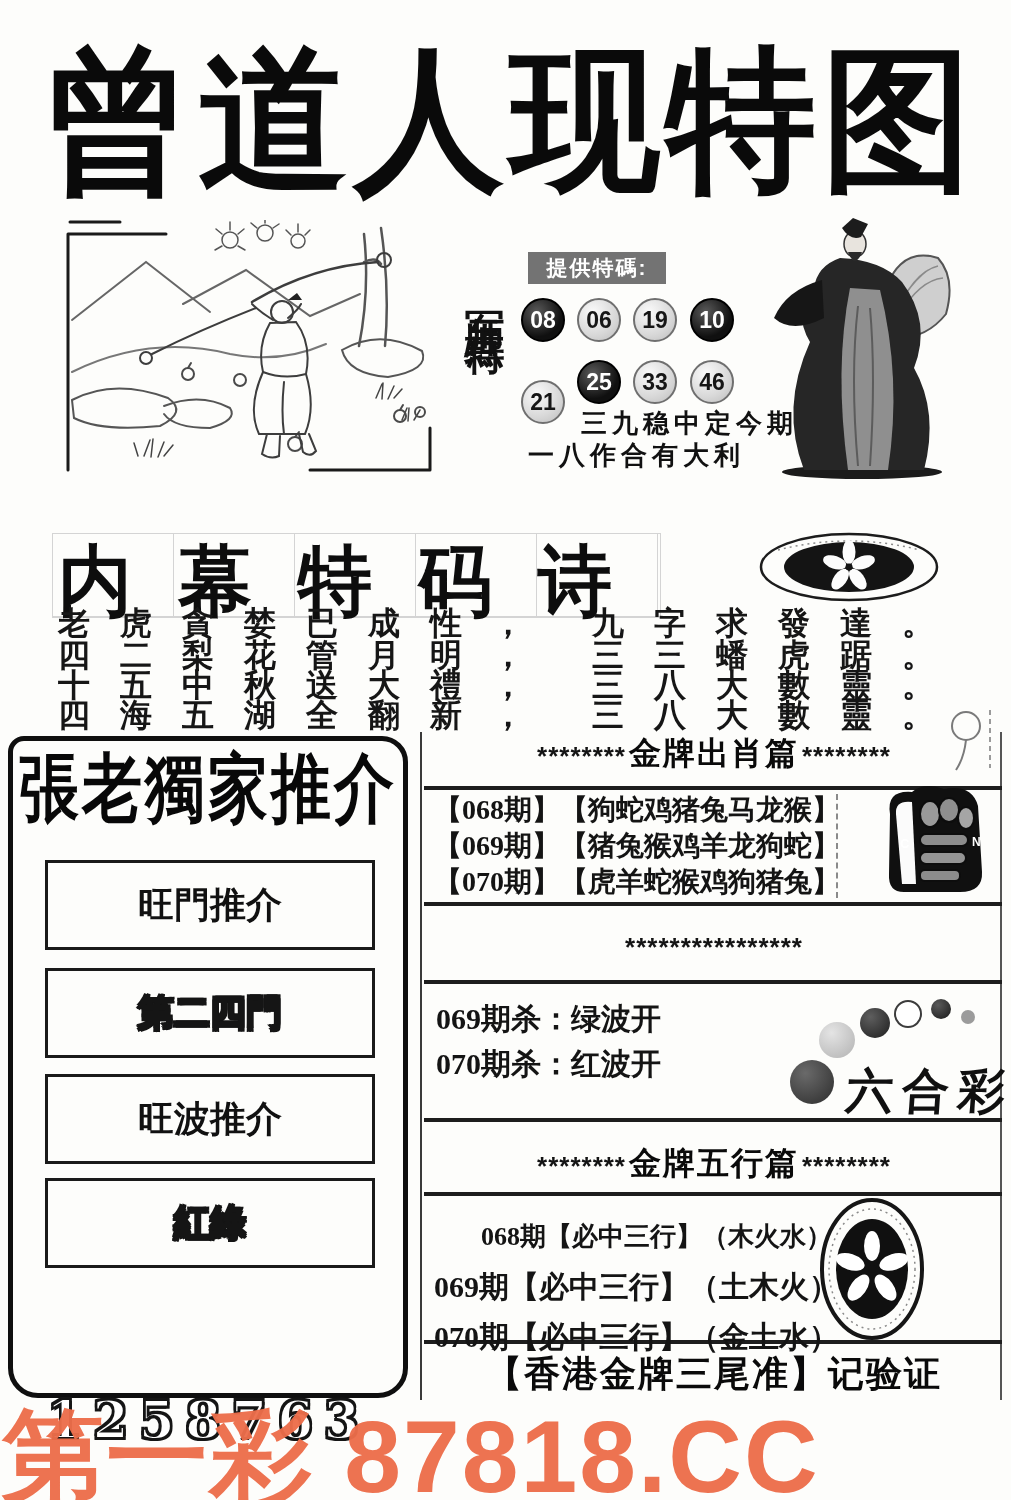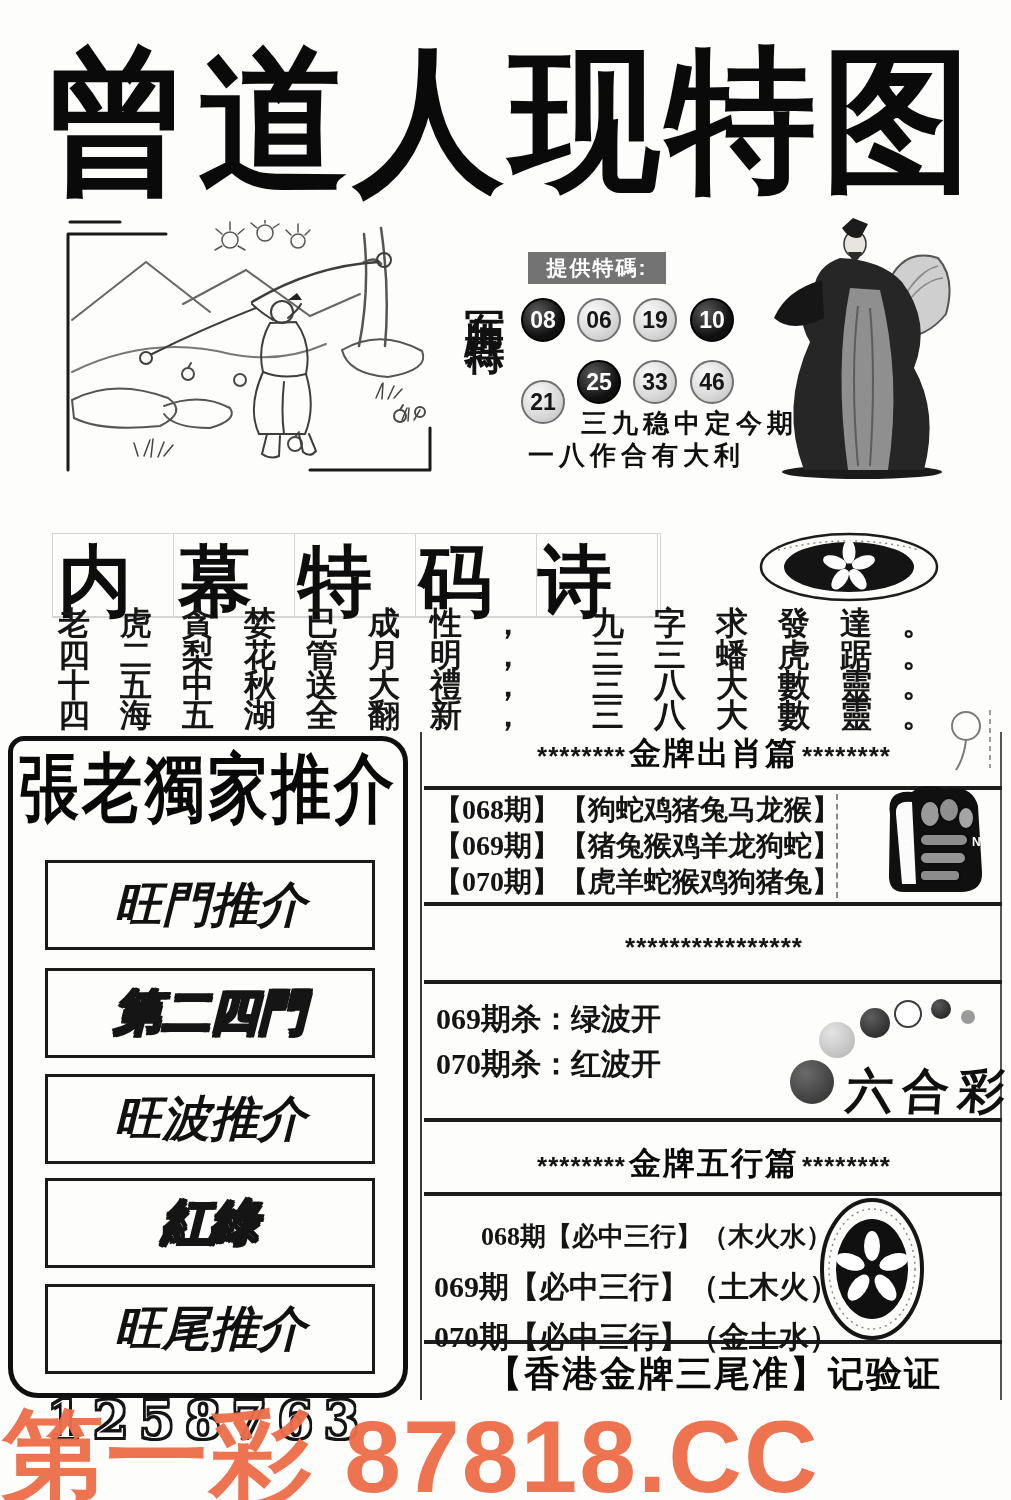--- a/index.html
+++ b/index.html
@@ -40,21 +40,21 @@
   .poem-left{letter-spacing:30px;}
   .poem-right{letter-spacing:30px;}
 
   
   .left-panel{left:8px;top:736px;width:400px;height:662px;border:5px solid #0f0f0f;
       border-radius:16px 26px 30px 30px;box-sizing:border-box;}
   .lp-header{position:absolute;top:8px;left:0;width:100%;text-align:center;font-size:60px;
       font-weight:900;letter-spacing:3px;transform:scaleY(1.25);color:#080808;white-space:nowrap;}
   .lbox{position:absolute;left:32px;width:330px;height:90px;border:3px solid #1a1a1a;
       display:flex;align-items:center;justify-content:space-around;padding:0 16px;
-      font-size:48px;font-weight:700;font-family:"Liberation Serif",serif;box-sizing:border-box;font-style:italic;}
+      font-size:36px;font-weight:700;font-family:"Liberation Serif",serif;box-sizing:border-box;}
   .hollow{color:#fff;-webkit-text-stroke:2.2px #151515;
       text-shadow:-1.6px -1.6px 0 #151515,1.6px -1.6px 0 #151515,-1.6px 1.6px 0 #151515,1.6px 1.6px 0 #151515;}
   .lnum{position:absolute;top:648px;left:0;width:100%;text-align:center;font-size:52px;
       font-weight:700;font-family:"DejaVu Serif",serif;letter-spacing:10px;}
 
   
   .vline{background:#3a3a3a;width:2px;}
   .sec-head{left:426px;width:576px;display:flex;align-items:center;justify-content:center;
       white-space:nowrap;}
   .stars{font-size:26px;font-weight:900;letter-spacing:1px;position:relative;top:2px;color:#141414;}
@@ -208,21 +208,20 @@
     <path d="M28 34 Q26 52 18 64" fill="none" stroke="#7a7a7a" stroke-width="2"></path>
     <path d="M52 4 V62" stroke="#9a9a9a" stroke-width="2" stroke-dasharray="5 4"></path>
   </svg>
 
   <div class="abs left-panel">
     <div class="lp-header">張老獨家推介</div>
     <div class="lbox" style="top:119px;">旺門推介</div>
     <div class="lbox hollow" style="top:227px;">第二四門</div>
     <div class="lbox" style="top:333px;">旺波推介</div>
     <div class="lbox hollow" style="top:437px;">紅綠</div>
-    <div class="lbox" style="top:543px;">旺尾推介</div>
     <div class="lnum hollow">1258763</div>
   </div>
 
   <div class="abs vline" style="left:420px;top:732px;height:668px;"></div>
   <div class="abs vline" style="left:1000px;top:732px;height:668px;background:#555;"></div>
 
   <div class="abs sec-head" style="top:732px;">
     <span class="stars">********</span>
     <span class="sec-title">金牌出肖篇</span>
     <span class="stars">********</span>

